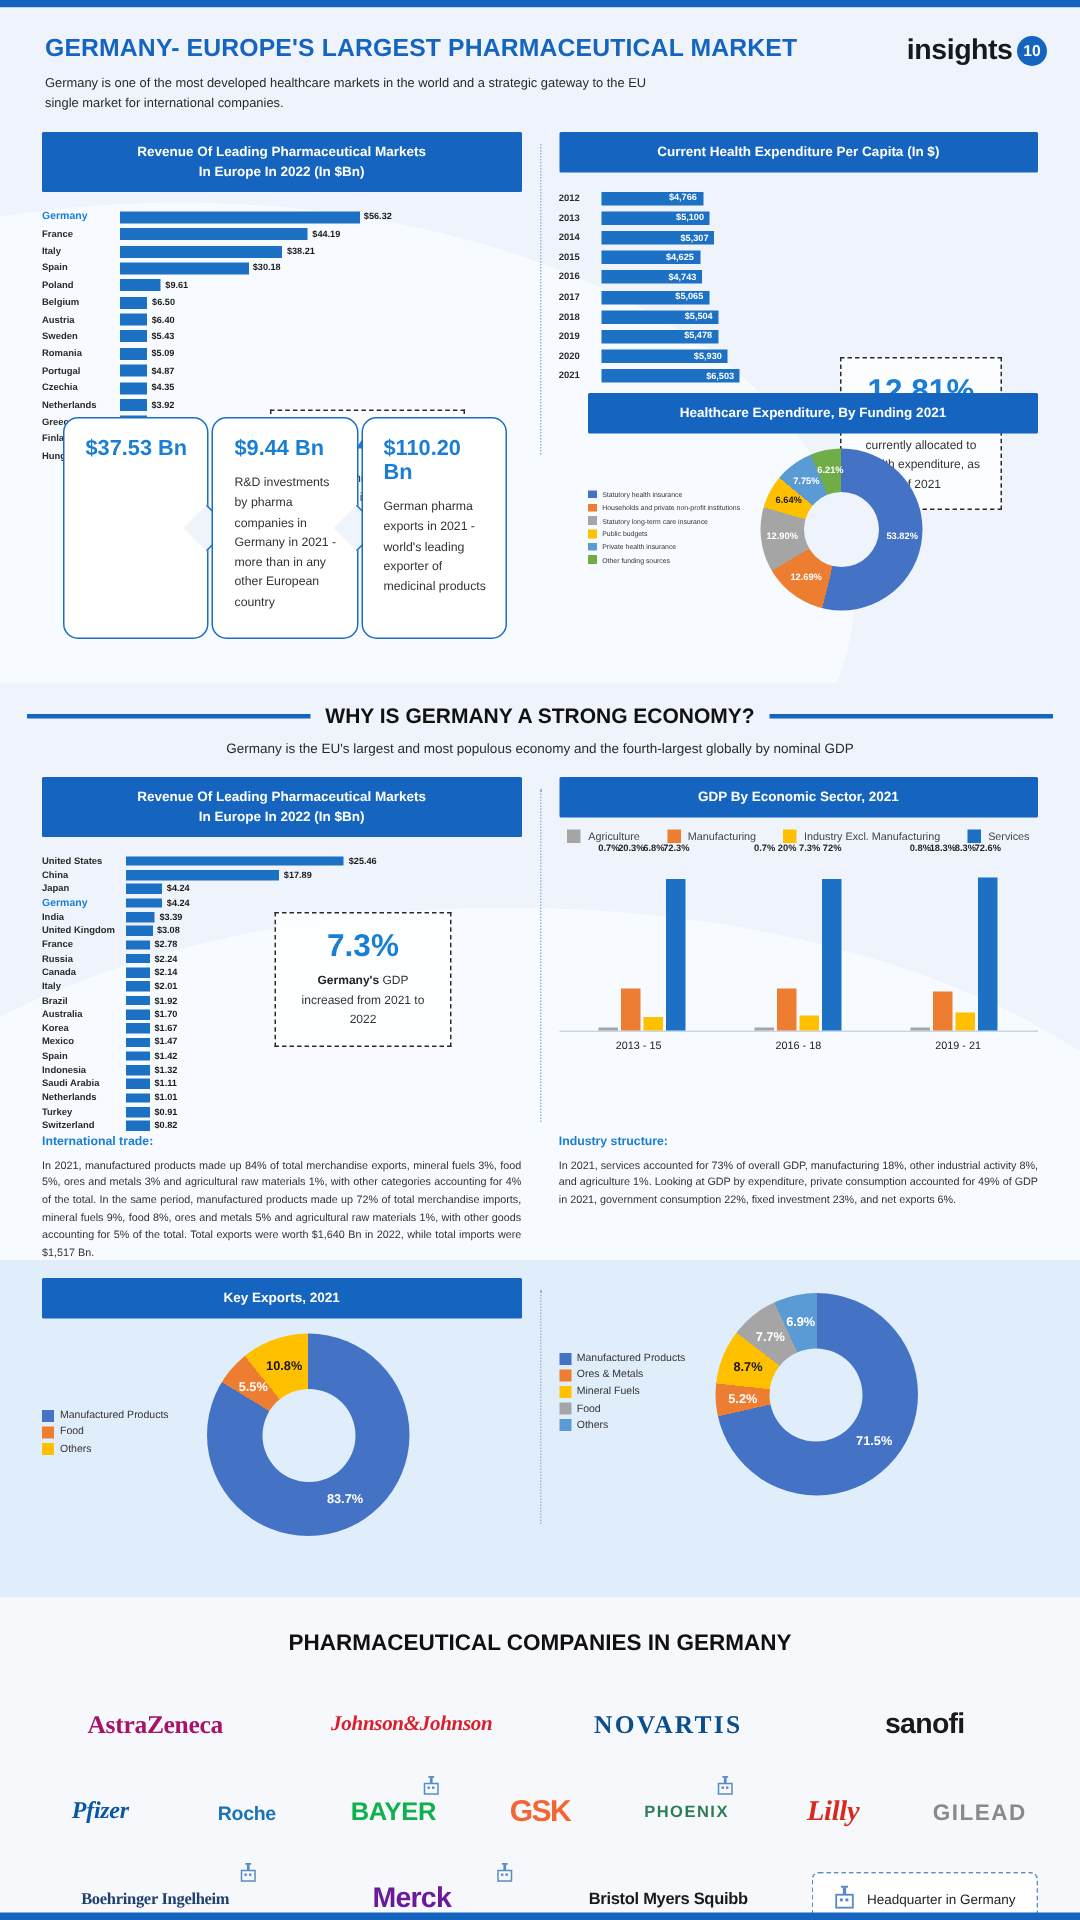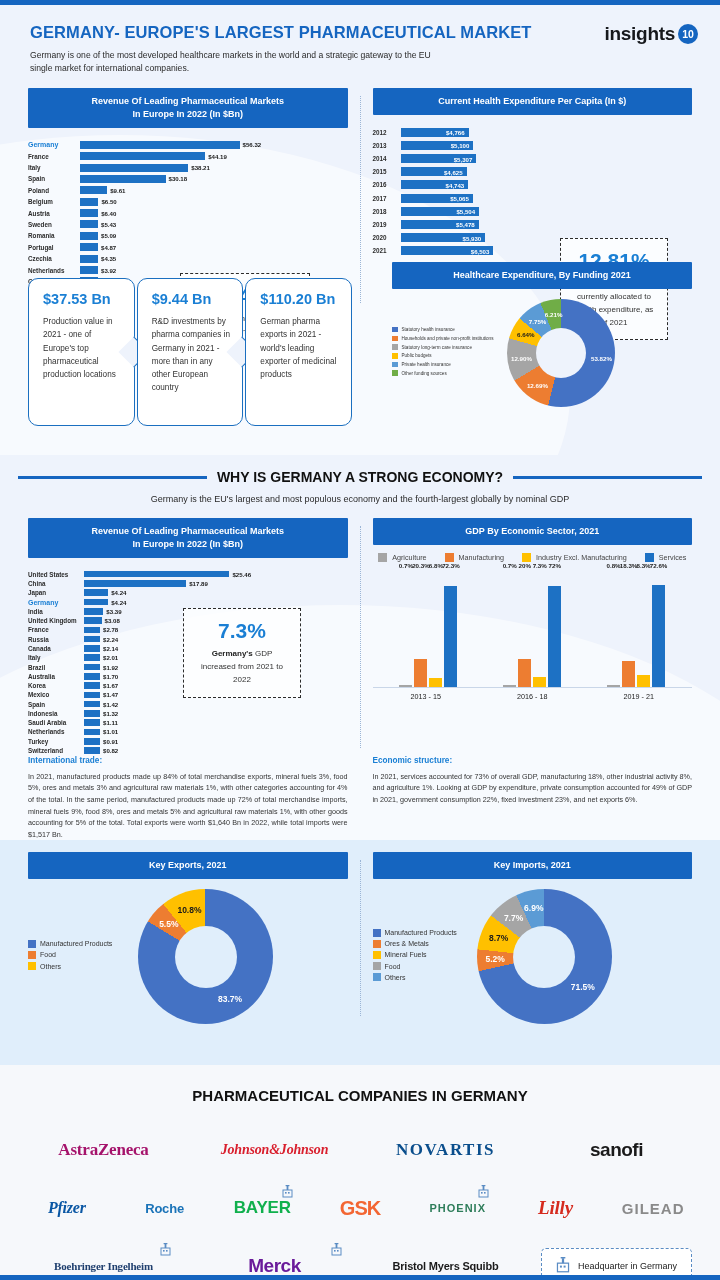--- a/index.html
+++ b/index.html
@@ -57,21 +57,21 @@
   .hbar-val { font-size: 6.1px; font-weight: bold; color: #1a1a1a; margin-left: 3px; white-space: nowrap;}
 
   
   .dashbox { border: 1.4px dashed #2b2b2b; background: rgba(255,255,255,.78);
              text-align: center; padding: 10px 10px; }
   .dashbox .big { color: #1a7fd4; font-size: 21px; font-weight: bold; line-height: 1.1; }
   .dashbox .txt { color: #333; font-size: 8px; line-height: 1.65; margin-top: 5px; }
   .dashbox .txt b { font-weight: bold; color: #222; }
 
   
-  .cards { display: flex; padding: 0 28px; margin-top: 14px; position: relative; z-index: 3; gap: 2px;}
+  .cards { display: flex; padding: 0 42px; margin-top: 14px; position: relative; z-index: 3; gap: 2px;}
   .card { position: relative; flex: 1; background: #fff; border: 1.6px solid #1b6fc0;
           border-radius: 10px; padding: 12px 11px 12px 14px; height: 148px; }
   .card .amt { color: #1a7fd4; font-size: 14.5px; font-weight: bold; margin-bottom: 8px; }
   .card .desc { color: #333; font-size: 8.2px; line-height: 1.62; }
   .card .notch { position: absolute; right: -11px; top: 50%; transform: translateY(-50%);
                  width: 22px; height: 22px; background: #eef3fc;
                  border-top: 1.6px solid #1b6fc0; border-right: 1.6px solid #1b6fc0;
                  transform: translateY(-50%) rotate(45deg); }
 
   
@@ -363,21 +363,20 @@
     </div>
   </div>
 
   <div class="sec1" style="height:0;padding:0;"></div>
 
   <div style="position:absolute;left:0;top:262px;width:720px;height:188px;z-index:4;">
 
     <div class="cards" style="width:380px;margin-top:16px;">
       <div class="card">
         <div class="amt">$37.53 Bn</div>
-        <div class="desc">Production value in 2021 - one of Europe's top pharmaceutical production locations</div>
         <div class="notch"></div>
       </div>
       <div class="card">
         <div class="amt">$9.44 Bn</div>
         <div class="desc">R&amp;D investments by pharma companies in Germany in 2021 - more than in any other European country</div>
         <div class="notch"></div>
       </div>
       <div class="card last">
         <div class="amt">$110.20 Bn</div>
         <div class="desc">German pharma exports in 2021 - world's leading exporter of medicinal products</div>
@@ -694,21 +693,21 @@
       </div>
     </div>
 
     <div class="cols" style="align-items:flex-start;">
       <div class="col prose">
         <h4>International trade:</h4>
         <p>In 2021, manufactured products made up 84% of total merchandise exports, mineral fuels 3%, food 5%, ores and metals 3% and agricultural raw materials 1%, with other categories accounting for 4% of the total. In the same period, manufactured products made up 72% of total merchandise imports, mineral fuels 9%, food 8%, ores and metals 5% and agricultural raw materials 1%, with other goods accounting for 5% of the total. Total exports were worth $1,640 Bn in 2022, while total imports were $1,517 Bn.</p>
       </div>
       <div class="vdivider" style="border:none;"></div>
       <div class="col prose">
-        <h4>Economic structure:</h4>
+        <h4>Industry structure:</h4>
         <p>In 2021, services accounted for 73% of overall GDP, manufacturing 18%, other industrial activity 8%, and agriculture 1%. Looking at GDP by expenditure, private consumption accounted for 49% of GDP in 2021, government consumption 22%, fixed investment 23%, and net exports 6%.</p>
       </div>
     </div>
   </div>
 
   <div class="sec3" style="height:225px;">
     <div class="cols" style="padding-top:12px;">
       <div class="col">
         <div class="panel-title">Key Exports, 2021</div>
         <div class="donut-wrap" id="donut-exports" style="gap: 26px;">
@@ -729,21 +728,20 @@
             <div class="donut" style="width: 135px; height: 135px; background: conic-gradient(rgb(68, 114, 196) 0deg, rgb(68, 114, 196) 301.32deg, rgb(237, 125, 49) 301.32deg, rgb(237, 125, 49) 321.12deg, rgb(255, 192, 0) 321.12deg, rgb(255, 192, 0) 360deg);">
               <div class="hole" style="width: 62px; height: 62px; background: rgb(224, 238, 251);"></div>
               <div class="dlab" style="left: 91.6321px; top: 110.433px; color: rgb(255, 255, 255); font-size: 8.5px;">83.7%</div>
               <div class="dlab" style="left: 30.4549px; top: 35.0466px; color: rgb(255, 255, 255); font-size: 8.5px;">5.5%</div>
               <div class="dlab" style="left: 51.1086px; top: 21.0577px; color: rgb(26, 26, 26); font-size: 8.5px;">10.8%</div>
             </div>
           </div>
       </div>
       <div class="vdivider"></div>
       <div class="col">
-        <div class="panel-title">Key Imports, 2021</div>
         <div class="donut-wrap" id="donut-imports" style="gap: 20px;">
             <div class="legend">
               <div class="legend-row">
                 <span class="legend-swatch" style="background: rgb(68, 114, 196); width: 8px; height: 8px;"></span>
                 <span class="legend-text" style="font-size: 7px;">Manufactured Products</span>
               </div>
               <div class="legend-row">
                 <span class="legend-swatch" style="background: rgb(237, 125, 49); width: 8px; height: 8px;"></span>
                 <span class="legend-text" style="font-size: 7px;">Ores &amp; Metals</span>
               </div>

